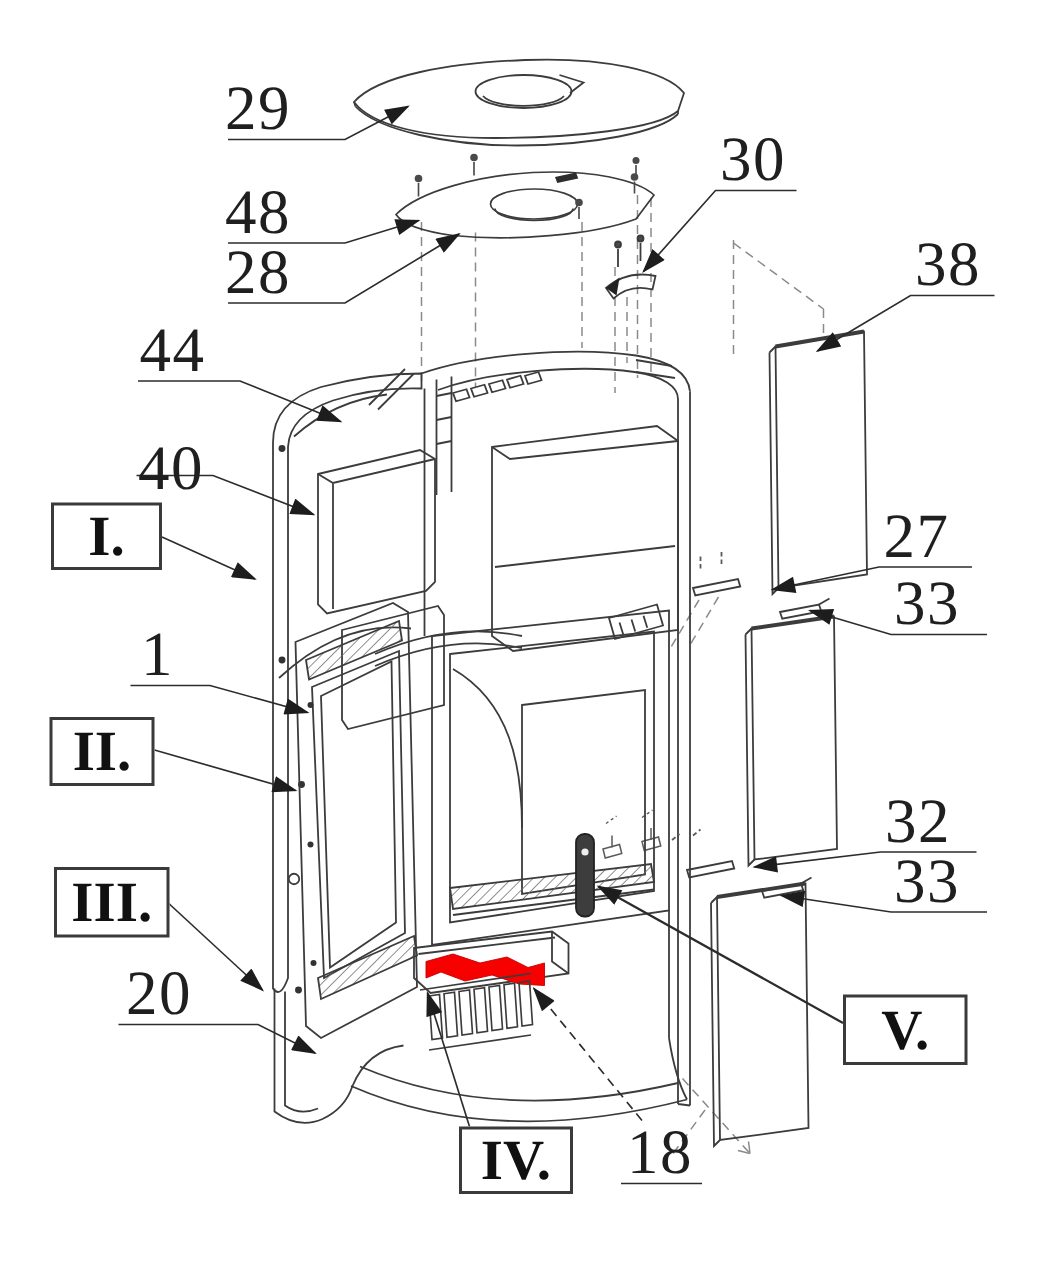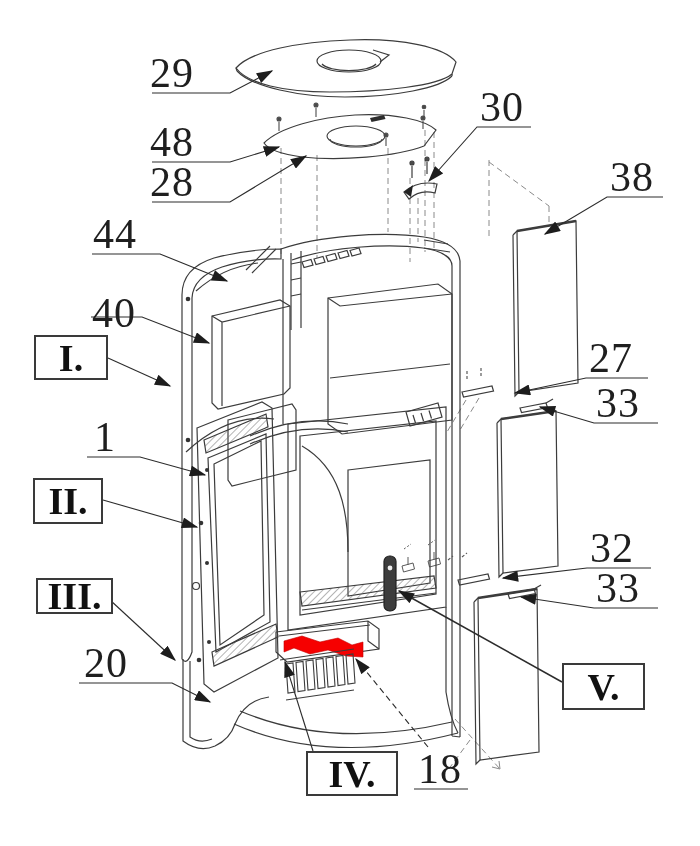--- a/index.html
+++ b/index.html
@@ -263,17 +263,17 @@
 <div class="num" style="left:94px;top:416px">1</div>
 <div class="num" style="left:84px;top:642px">20</div>
 <div class="num" style="left:589px;top:337px">27</div>
 <div class="num" style="left:596px;top:382px">33</div>
 <div class="num" style="left:590px;top:527px">32</div>
 <div class="num" style="left:596px;top:567px">33</div>
 <div class="num" style="left:418px;top:748px">18</div>
 
 <div class="rbox" style="left:34px;top:335px;width:74px;height:45px">I.</div>
 <div class="rbox" style="left:33px;top:478px;width:70px;height:46px">II.</div>
-<div class="rbox" style="left:36px;top:578px;width:77px;height:36px">III.</div>
-<div class="rbox" style="left:306px;top:751px;width:92px;height:45px">IV.</div>
+<div class="rbox" style="left:36px;top:578px;width:77px;height:47px">III.</div>
+<div class="rbox" style="left:306px;top:751px;width:76px;height:45px">IV.</div>
 <div class="rbox" style="left:562px;top:663px;width:83px;height:47px">V.</div>
 
 </div>
 
 </body></html>

